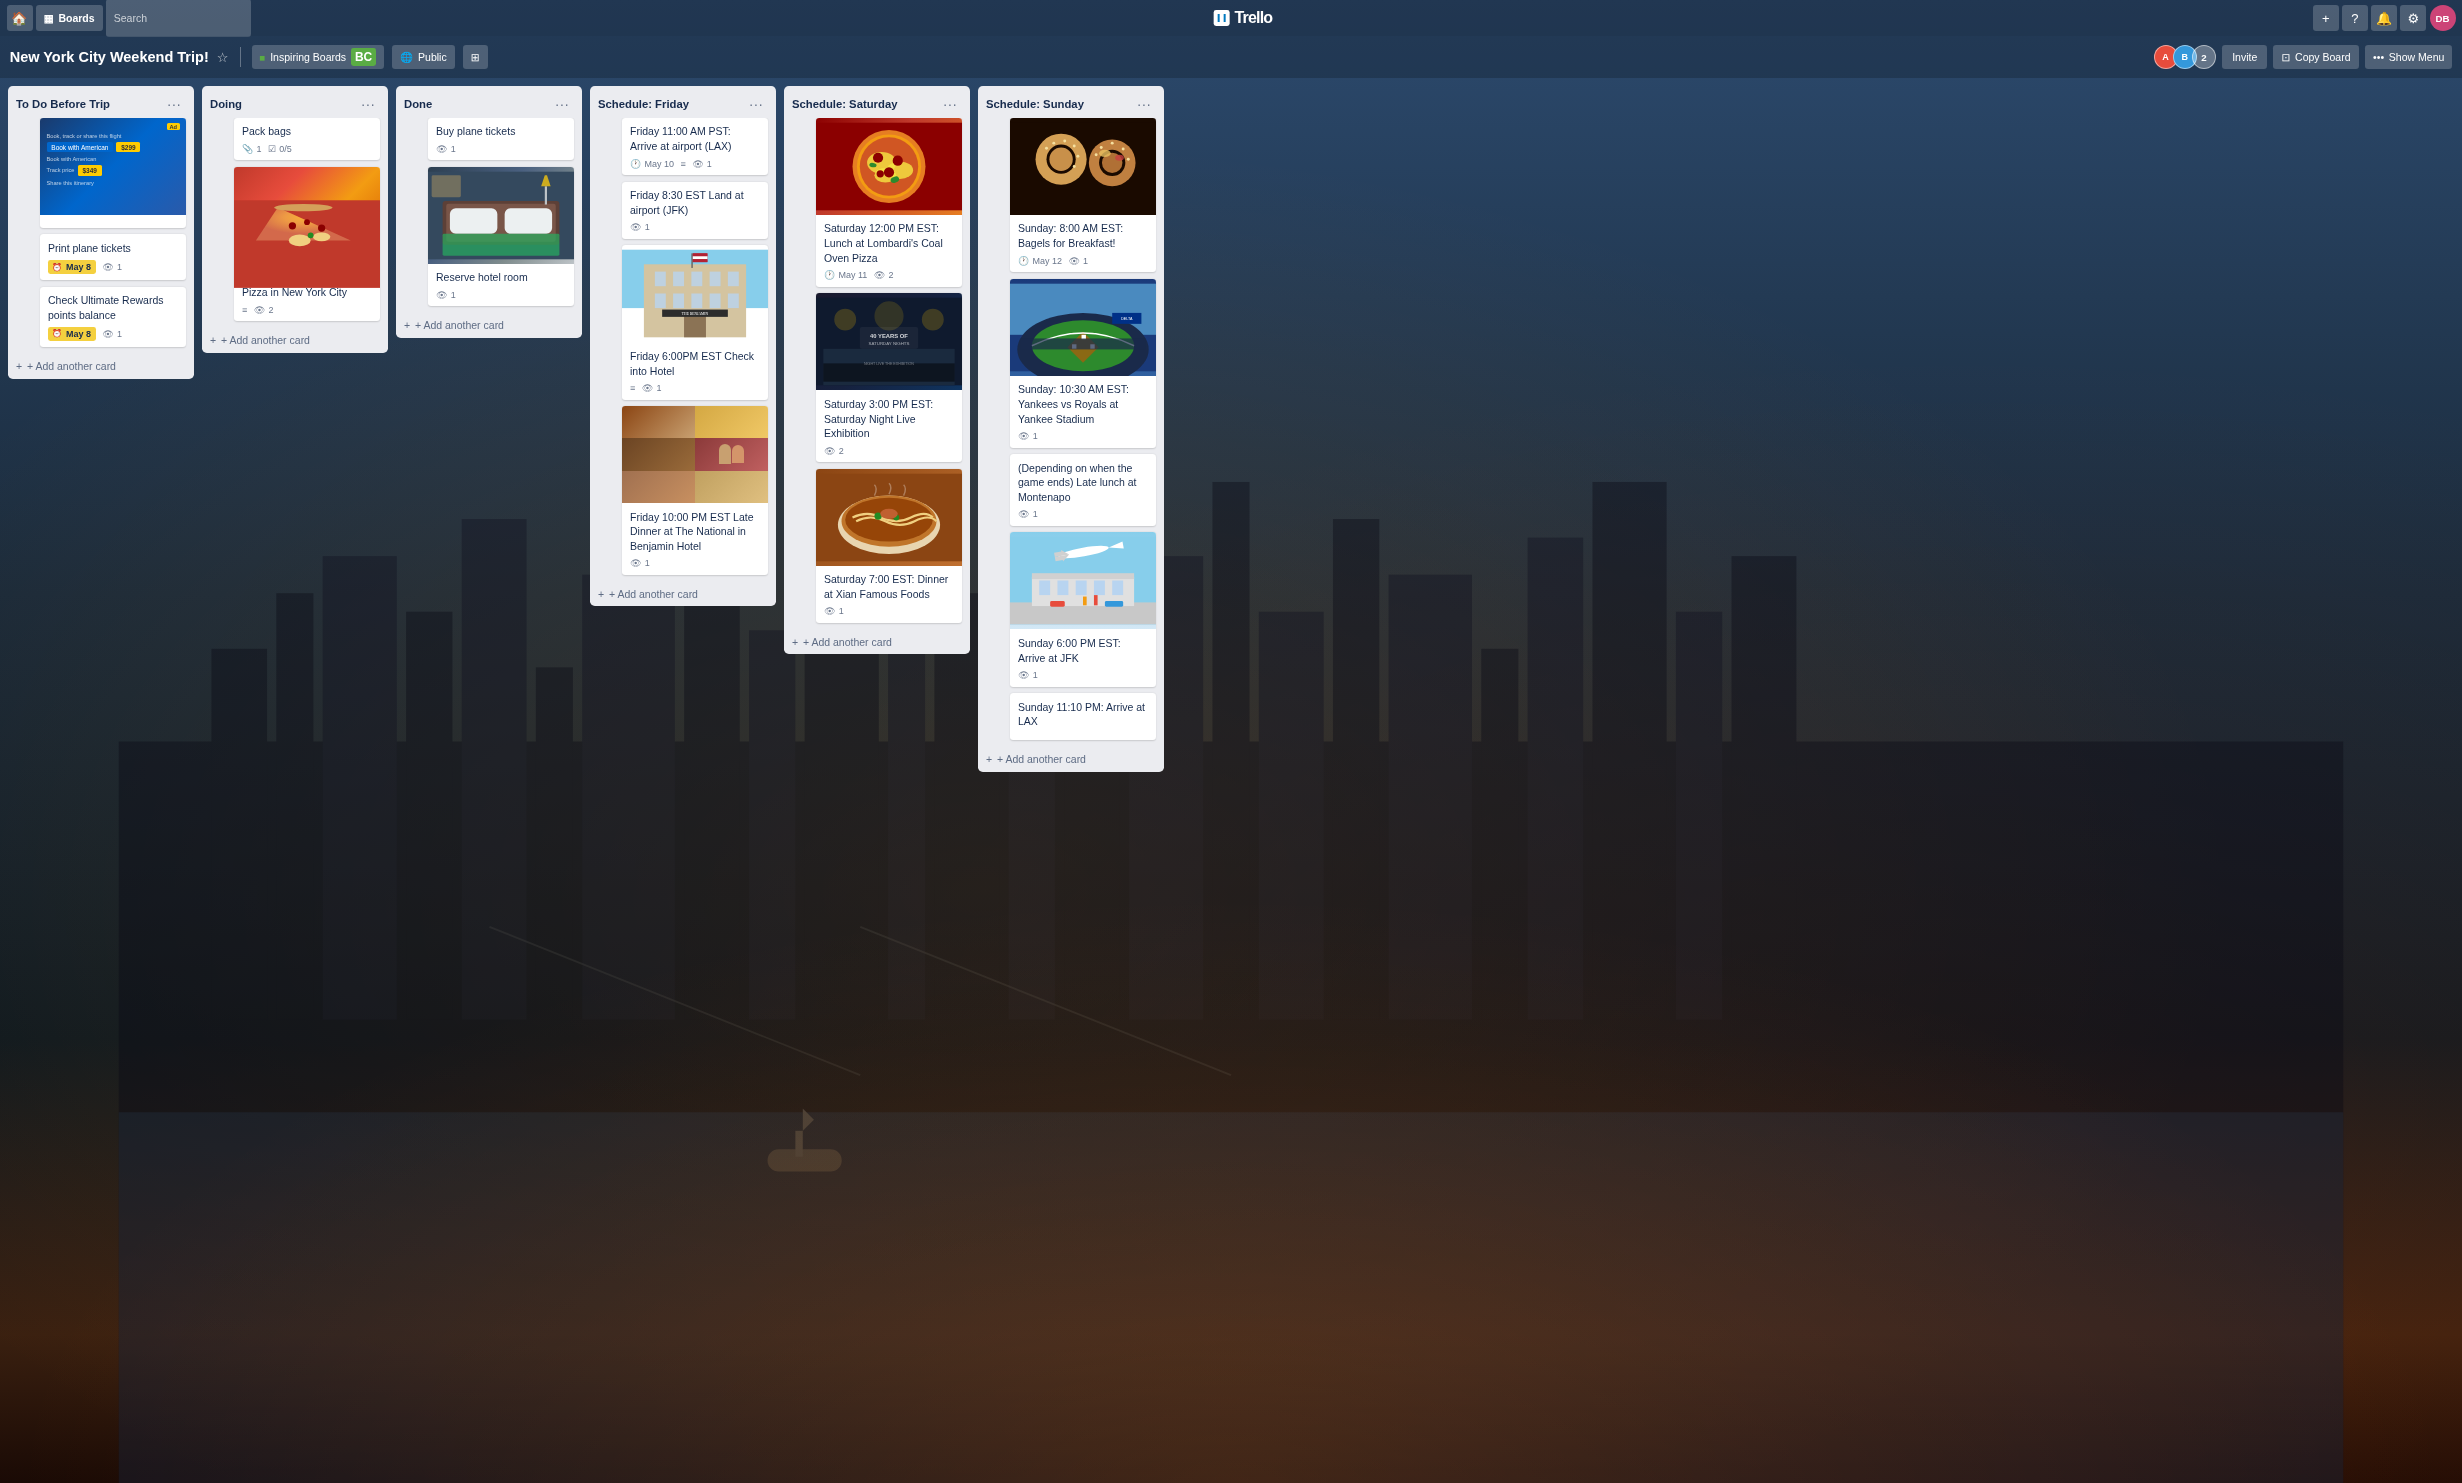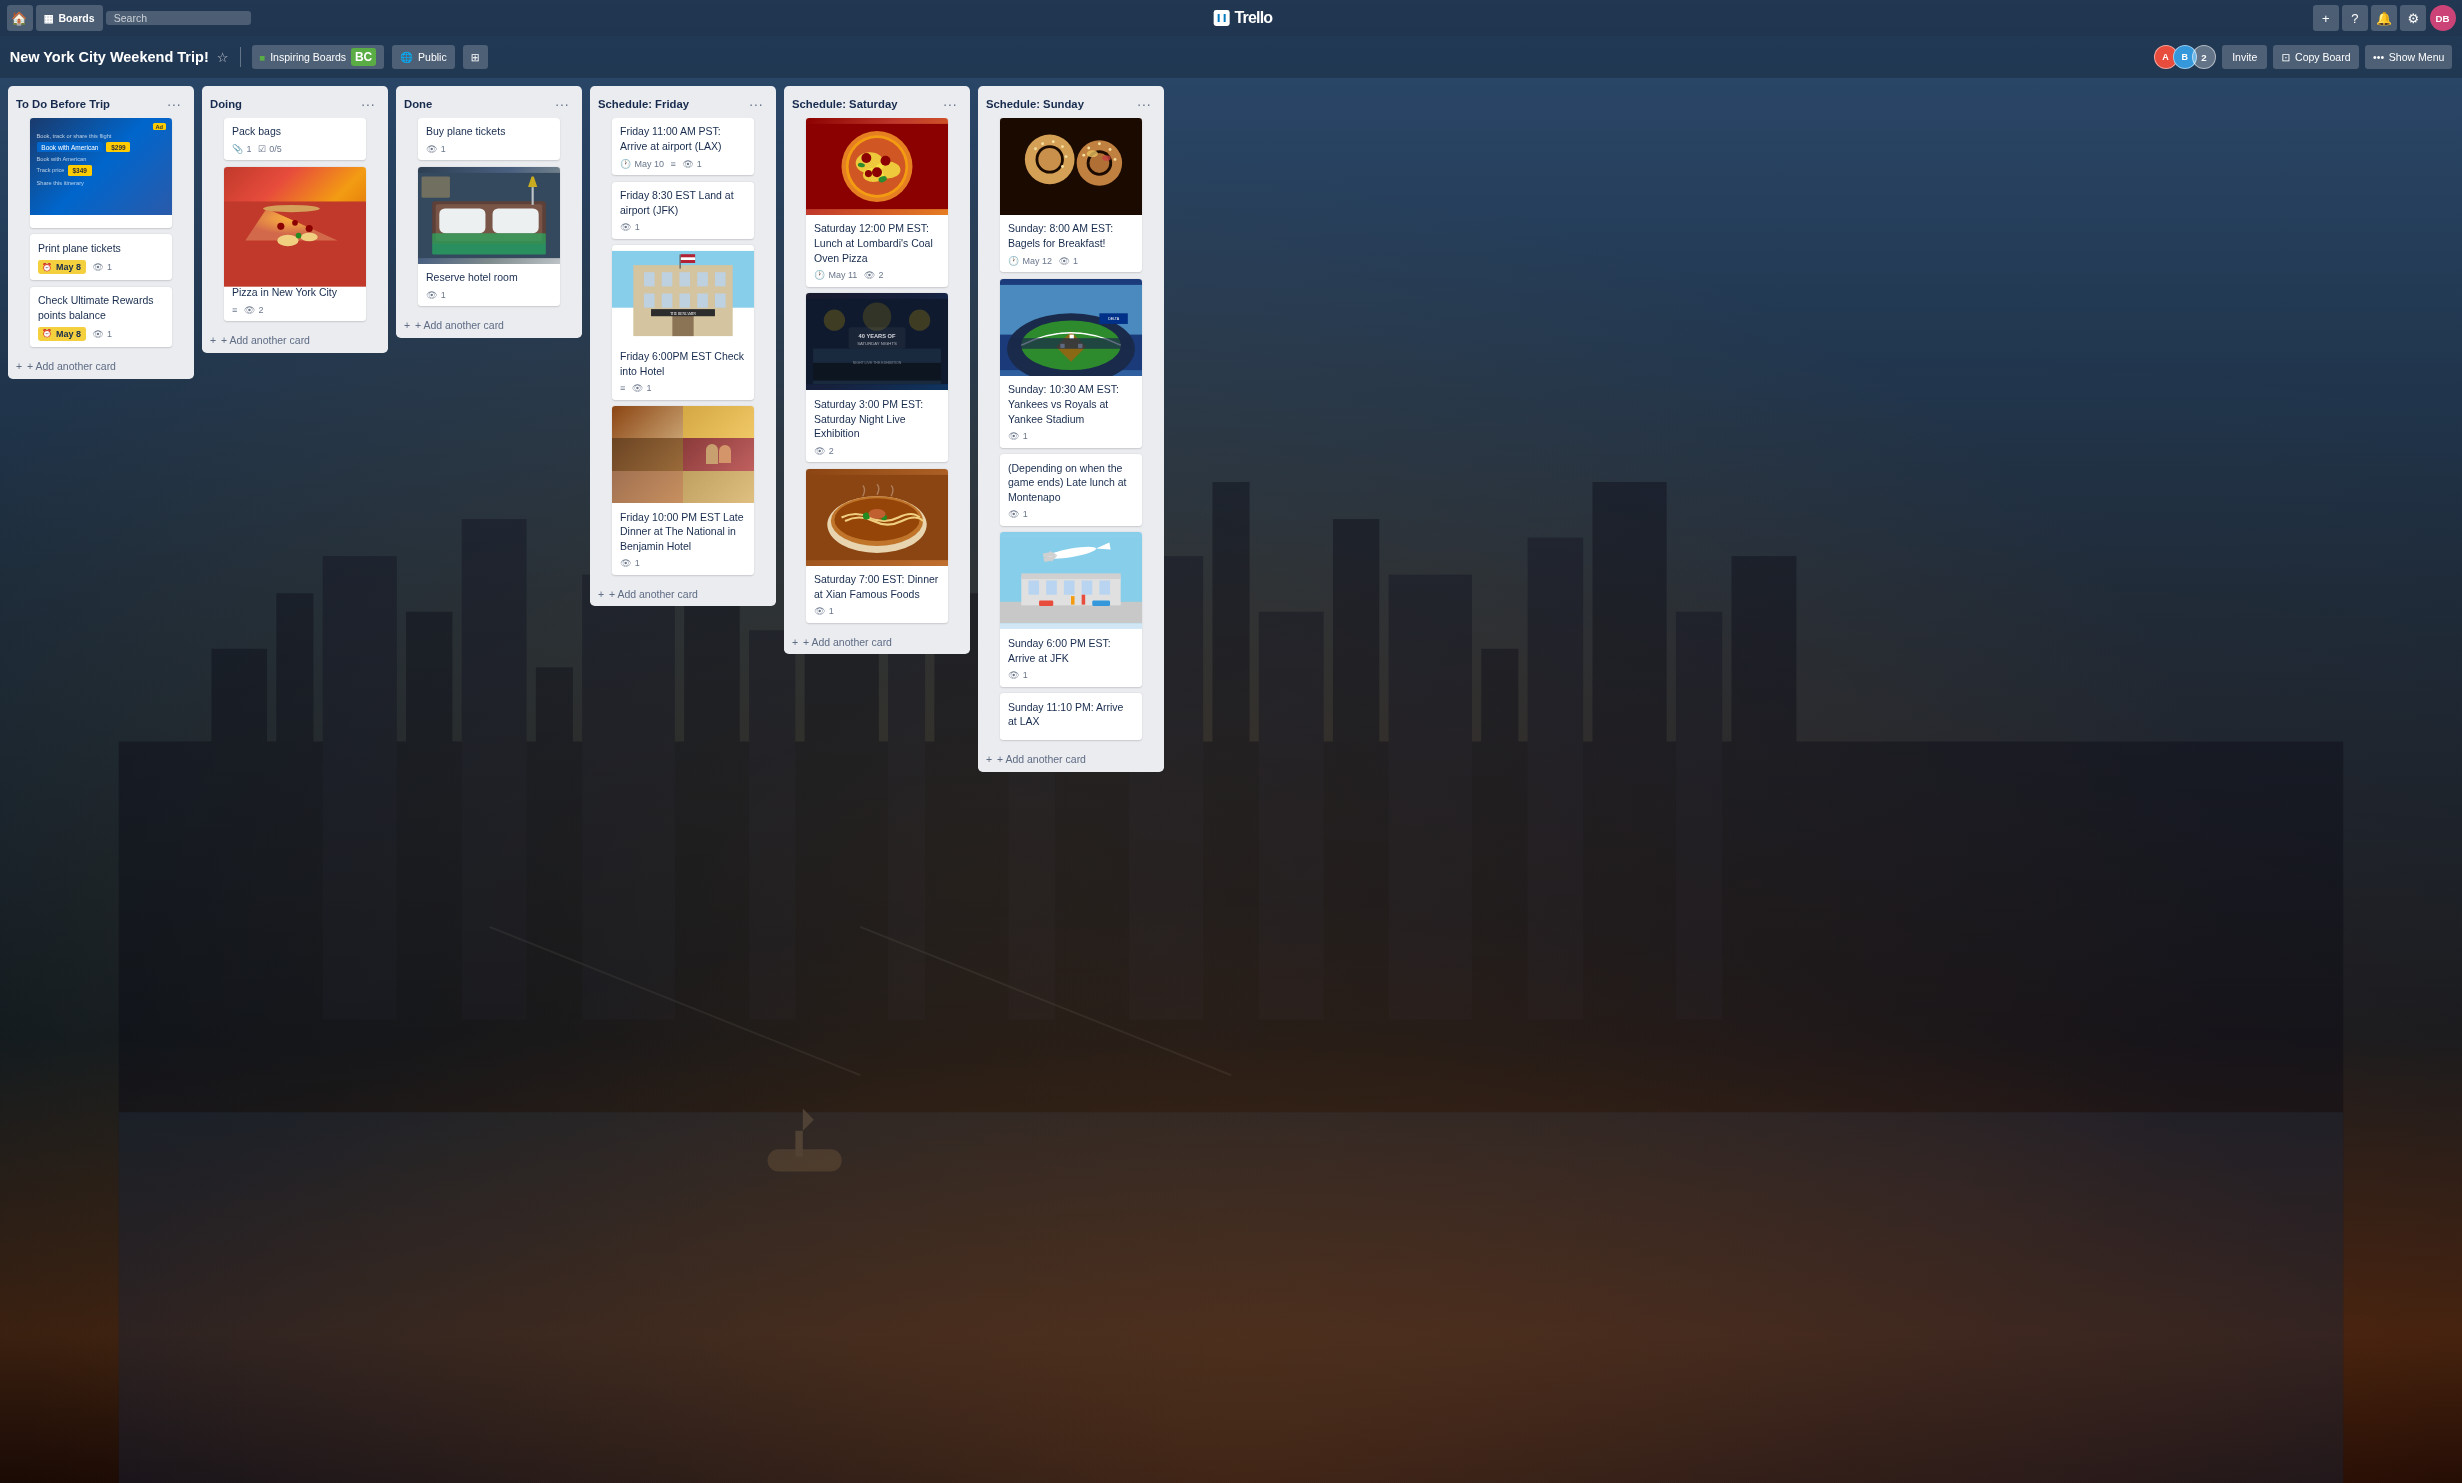--- a/index.html
+++ b/index.html
@@ -32,21 +32,21 @@
       background: rgba(255,255,255,0.2);
       border: none;
       cursor: pointer;
       display: flex; align-items: center; gap: 4.8px;
       padding: 0 8px;
       color: white;
       font-size: 10.5px;
       font-weight: 600;
     }
     .nav-search {
-      height: 14px;
+      height: 38px;
       border-radius: 3.2px;
       background: rgba(255,255,255,0.2);
       border: none;
       color: white;
       padding: 0 8px;
       font-size: 10.5px;
       width: 145px;
     }
     .nav-search::placeholder { color: rgba(255,255,255,0.7); }
     .trello-logo {
@@ -239,22 +239,23 @@
       background: none;
       border: none;
       cursor: pointer;
       color: #6b778c;
       font-size: 14.5px;
       padding: 1.6px 4.8px;
       border-radius: 3.2px;
     }
     .list-body {
       overflow-y: auto;
-      padding: 0 22px;
+      padding: 0 8px;
       flex: 1;
+      margin-left: 24px;
     }
     .add-card-btn {
       display: flex;
       align-items: center;
       gap: 4.8px;
       padding: 6.5px 8px;
       color: #5e6c84;
       cursor: pointer;
       border-radius: 3.2px;
       font-size: 10.5px;

